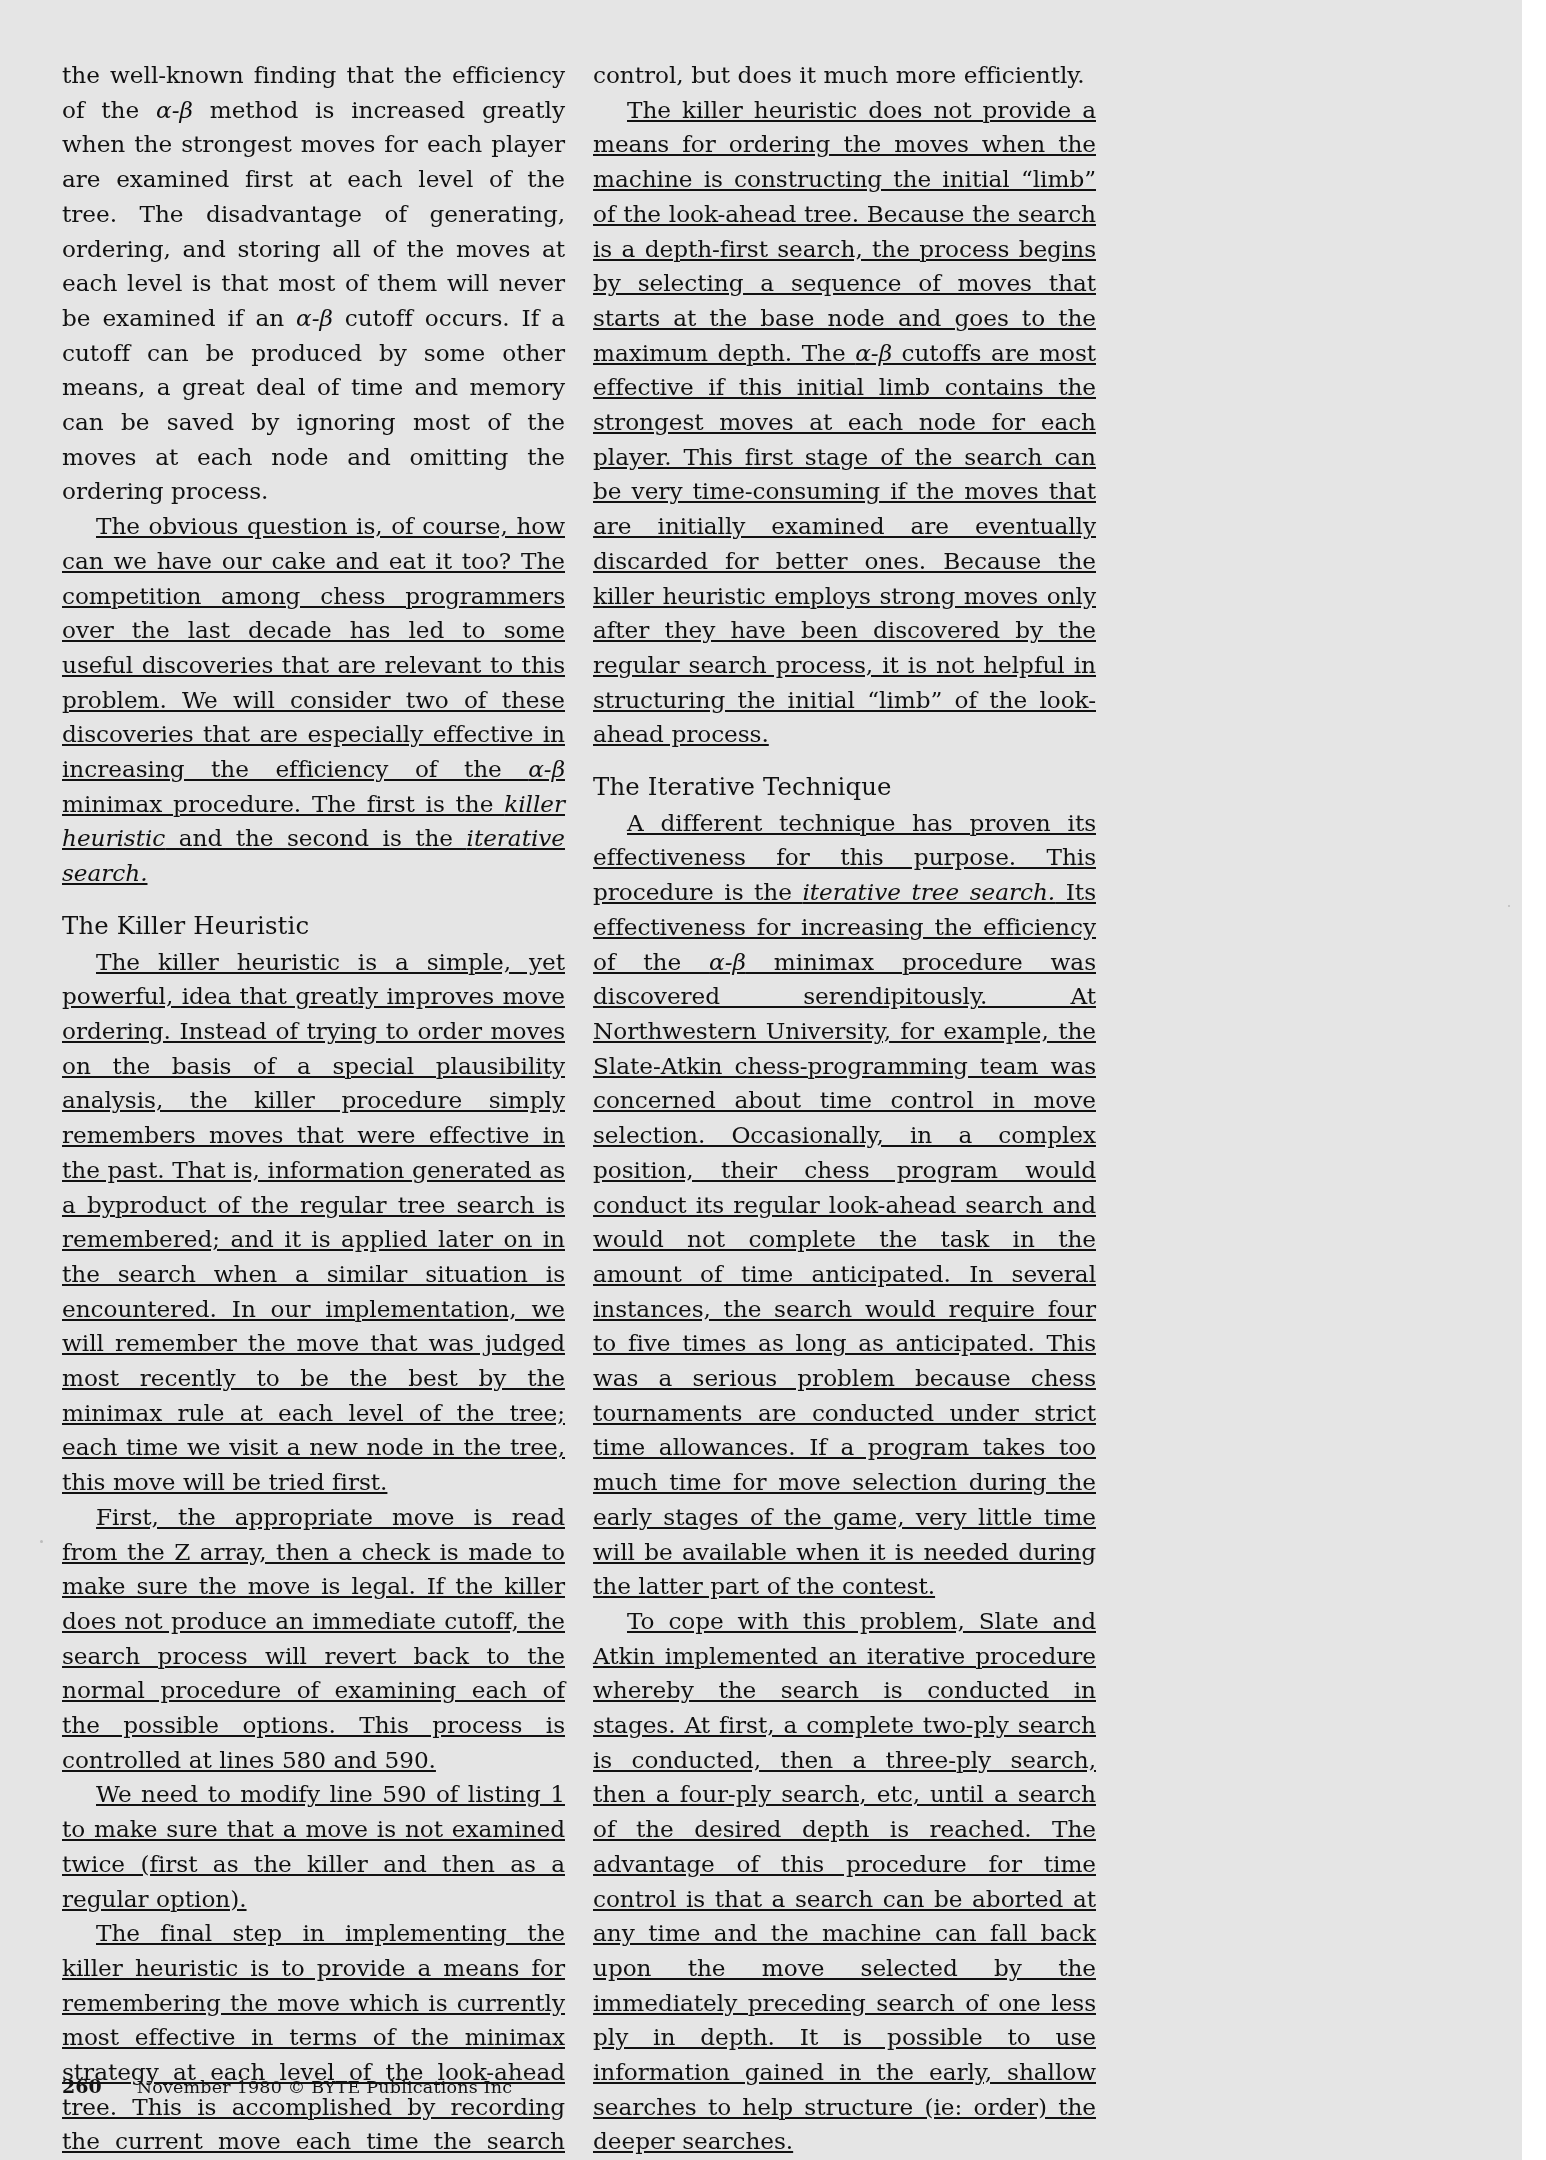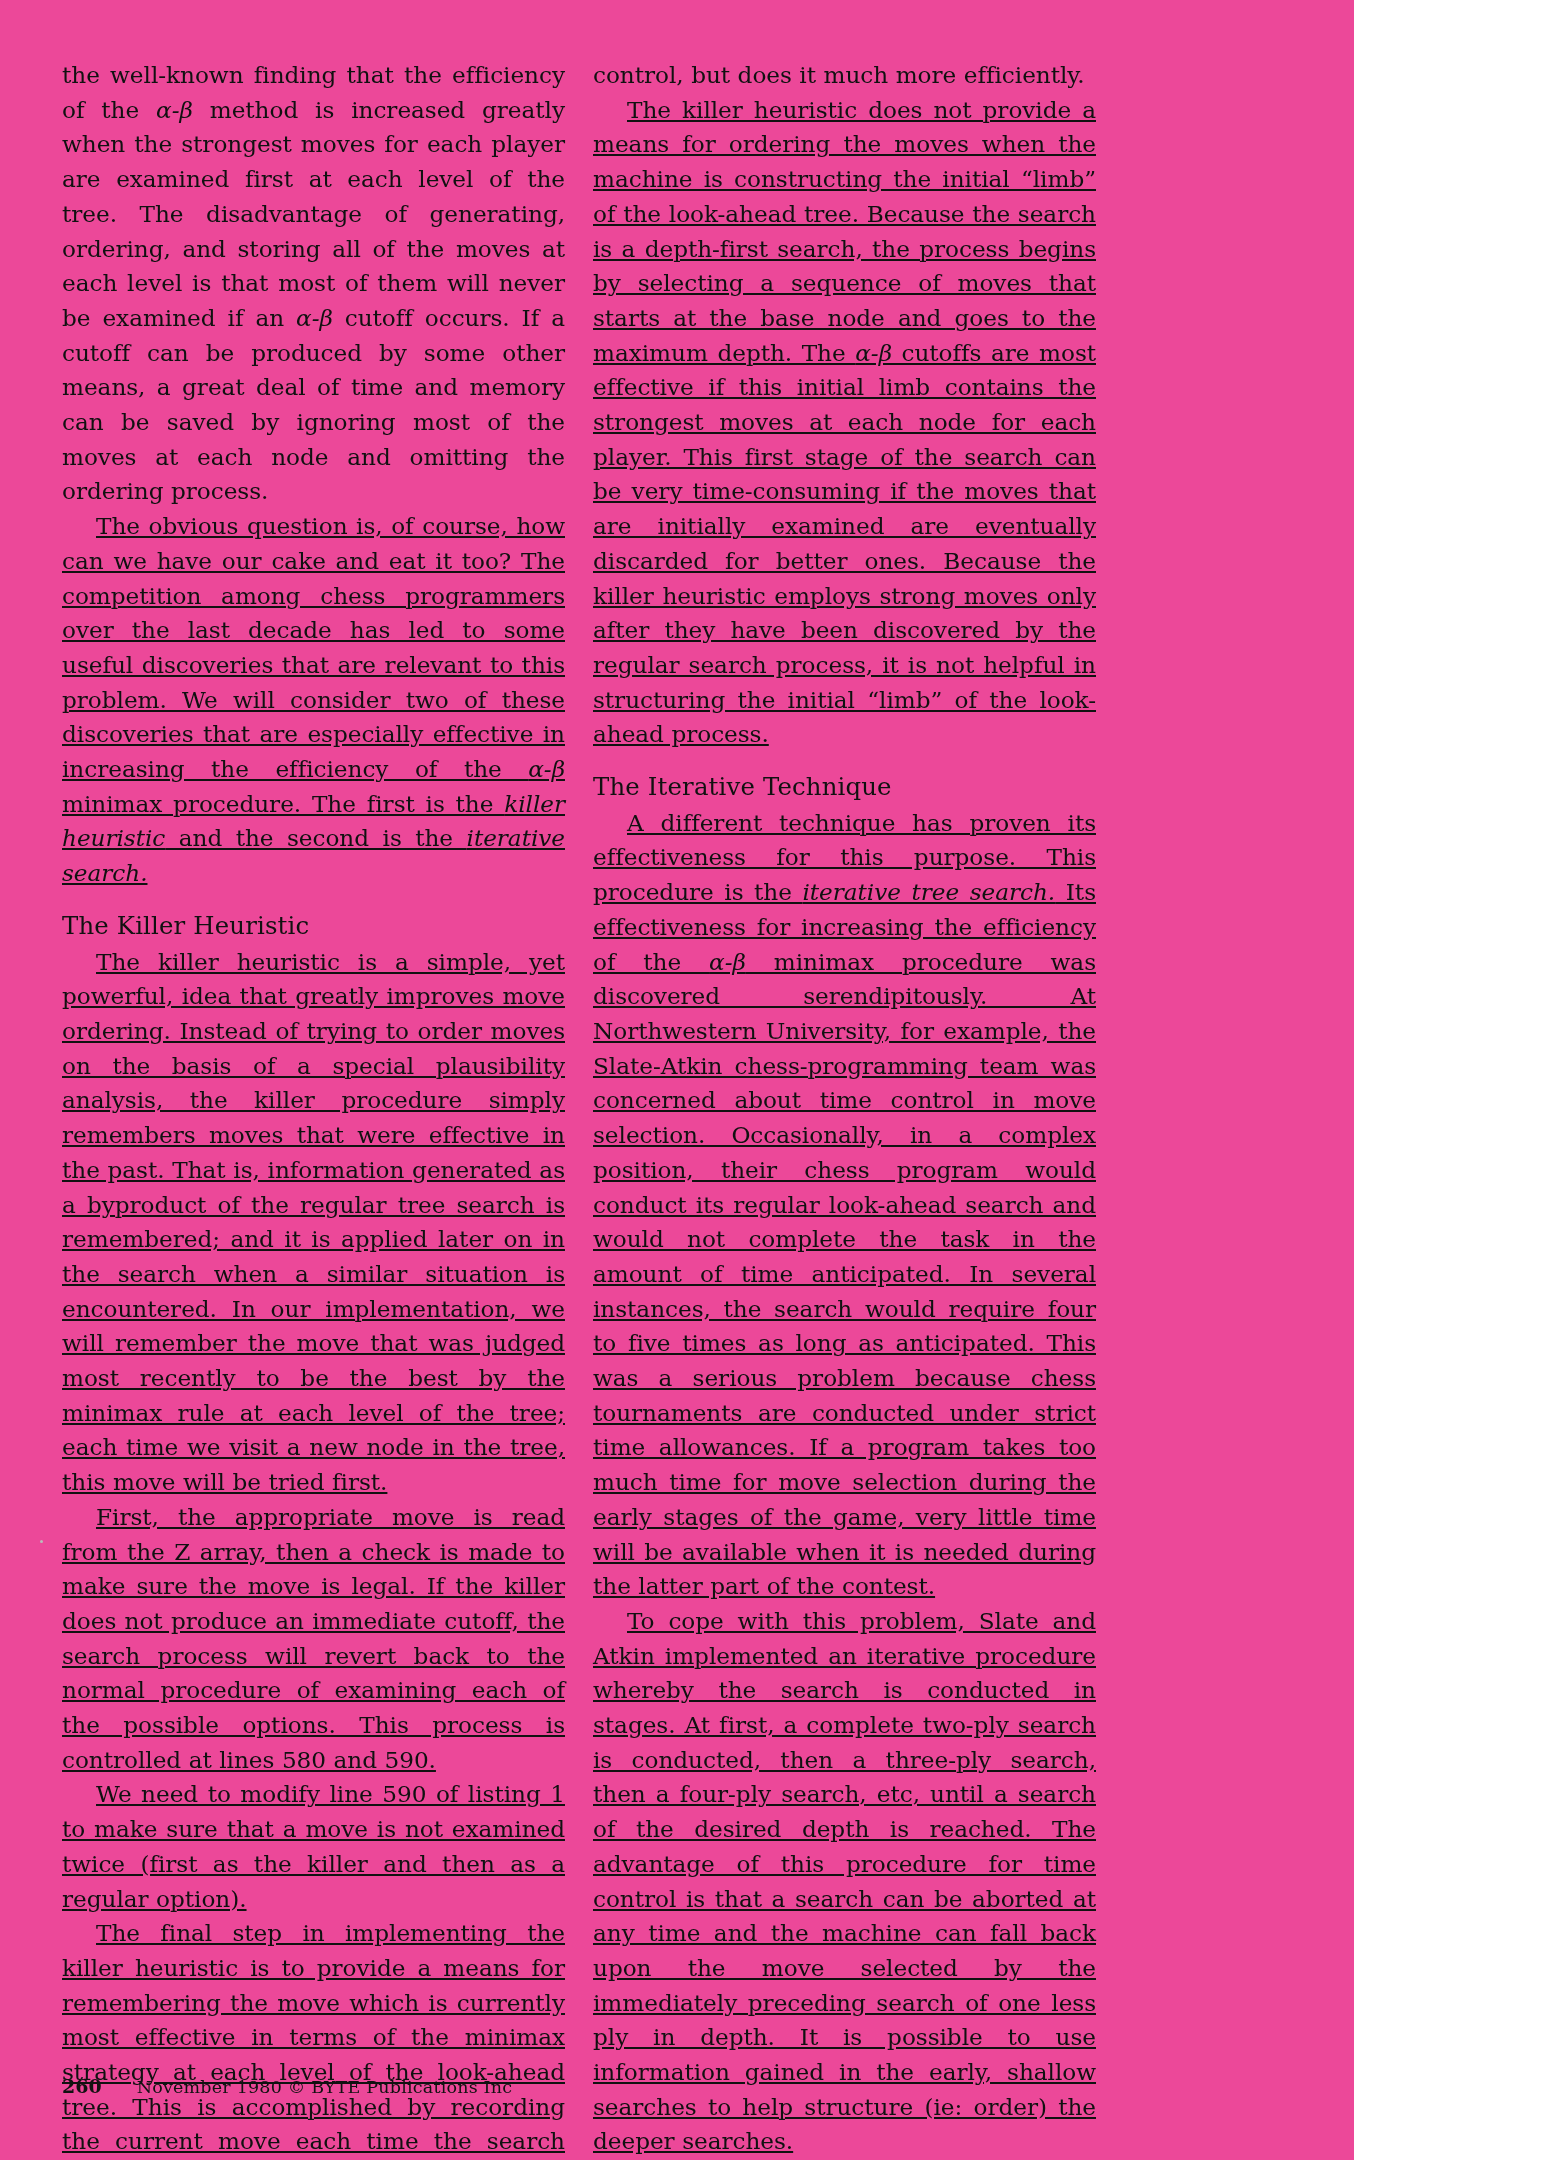--- a/index.html
+++ b/index.html
@@ -3,23 +3,23 @@
 <meta charset="utf-8">
 <title>BYTE November 1980 — page 260</title>
 <style>
   html, body {
     margin: 0;
     padding: 0;
     background: #ffffff;
   }
   .page {
     position: relative;
-    width: 1354px;
+    width: 1522px;
     height: 2160px;
-    background: #ec4899;
+    background: #e5e5e5;
     overflow: hidden;
     font-family: "DejaVu Serif", "Liberation Serif", serif;
     color: #111111;
   }
   .columns {
     position: absolute;
     left: 62px;
     top: 58px;
     width: 1425px;
     height: 1960px;

